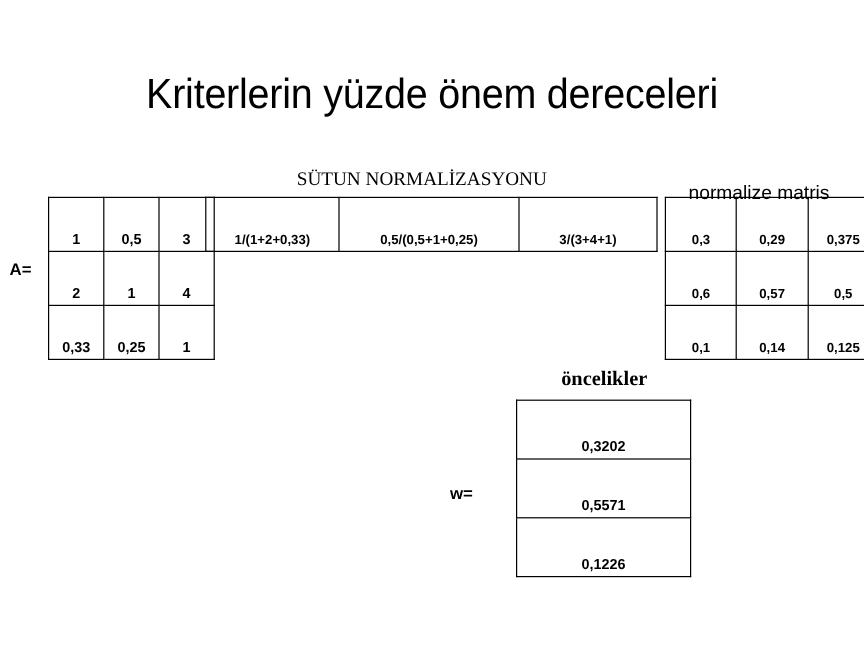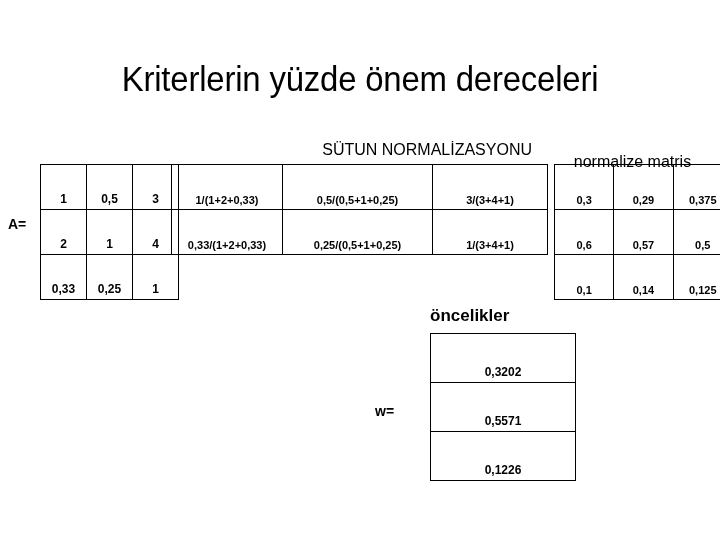--- a/index.html
+++ b/index.html
@@ -44,23 +44,24 @@
   .caption {
     position: absolute;
     font-family: "Liberation Sans", sans-serif;
     font-weight: 400;
     white-space: nowrap;
   }
   #cap-sutun {
     left: 171px;
     top: 124px;
     width: 361px;
-    text-align: right;
+    text-align: center;
     font-size: 16px;
     line-height: 20px;
+    font-family: Liberation Serif, serif;
   }
   #cap-normalize {
     left: 545px;
     top: 124px;
     width: 175px;
     text-align: center;
     font-size: 16px;
     line-height: 20px;
     margin-top: 12px;
   }
@@ -69,24 +70,25 @@
     top: 290px;
     width: 222px;
     text-align: center;
     font-size: 16px;
     line-height: 20px;
   }
   #cap-oncelikler {
     left: 430px;
     top: 289px;
     width: 147px;
-    text-align: left;
+    text-align: center;
     font-size: 17px;
     line-height: 21px;
     font-weight: 700;
+    font-family: Liberation Serif, serif;
   }
 
   
   .eqlabel {
     position: absolute;
     font-family: "Liberation Sans", sans-serif;
     font-size: 14px;
     font-weight: 700;
     white-space: nowrap;
   }
@@ -202,25 +204,20 @@
 
   <div class="caption" id="cap-sutun">SÜTUN NORMALİZASYONU</div>
 
   <table class="matrix" id="matrix-colnorm">
     <tbody>
       <tr>
         <td class="c1">1/(1+2+0,33)</td>
         <td class="c2">0,5/(0,5+1+0,25)</td>
         <td class="c3">3/(3+4+1)</td>
       </tr>
-      <tr>
-        <td class="c1">0,33/(1+2+0,33)</td>
-        <td class="c2">0,25/(0,5+1+0,25)</td>
-        <td class="c3">1/(3+4+1)</td>
-      </tr>
     </tbody>
   </table>
 
   <div class="caption" id="cap-normalize">normalize matris</div>
 
   <table class="matrix" id="matrix-normalized">
     <tbody>
       <tr>
         <td>0,3</td>
         <td>0,29</td>

